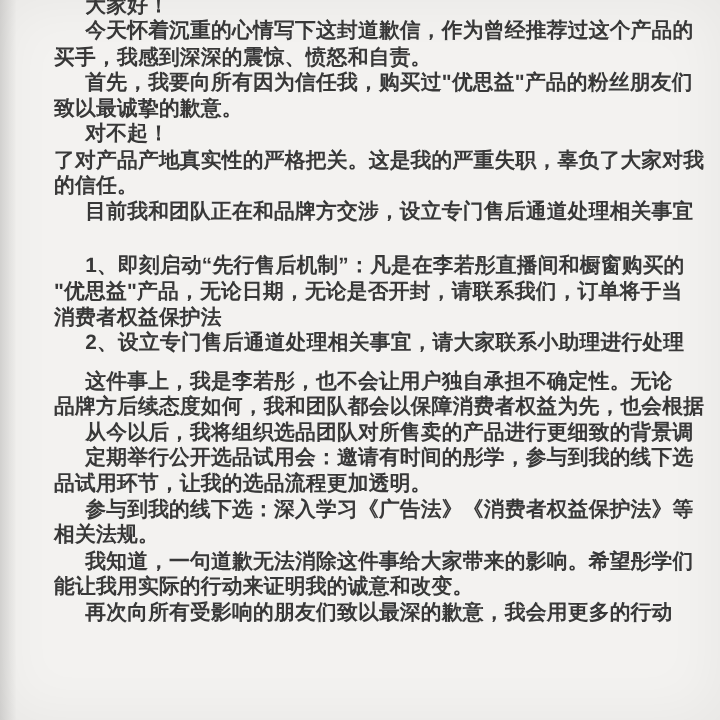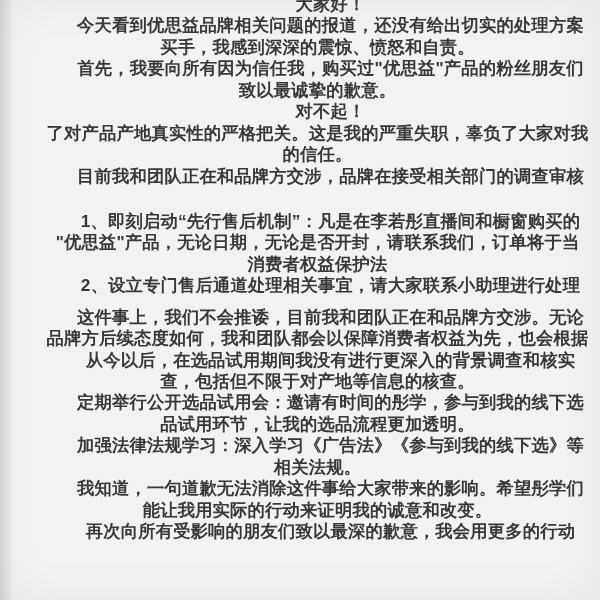--- a/index.html
+++ b/index.html
@@ -12,21 +12,20 @@
   body {
     background: #f3f2f0;
     font-family: "Liberation Sans", sans-serif;
   }
   .page {
     position: relative;
     width: 600px;
     height: 600px;
     overflow: hidden;
     box-shadow: inset 0 0 50px rgba(0,0,0,0.05);
-    text-align: center;
   }
   .left-shade {
     position: absolute;
     left: 0; top: 0; bottom: 0;
     width: 14px;
     background: linear-gradient(to right, rgba(40,40,40,0.14), rgba(40,40,40,0.0));
     pointer-events: none;
     z-index: 2;
   }
   .doc {
@@ -51,37 +50,36 @@
   .line.gap1 { margin-top: 24px; }
   .line.gap2 { margin-top: 10px; }
 </style>
 </head>
 <body style="background: rgb(243, 242, 240);">
 
 <div class="page">
   <div class="left-shade"></div>
   <div class="doc" style="color: rgb(56, 56, 56);">
       <div class="line indent">大家好！</div>
-      <div class="line indent">今天看到优思益品牌相关问题的报道，还没有给出切实的处理方案</div>
+      <div class="line indent">今天怀着沉重的心情写下这封道歉信，作为曾经推荐过这个产品的</div>
       <div class="line">买手，我感到深深的震惊、愤怒和自责。</div>
       <div class="line indent">首先，我要向所有因为信任我，购买过"优思益"产品的粉丝朋友们</div>
       <div class="line">致以最诚挚的歉意。</div>
       <div class="line indent">对不起！</div>
       <div class="line">了对产品产地真实性的严格把关。这是我的严重失职，辜负了大家对我</div>
       <div class="line">的信任。</div>
-      <div class="line indent">目前我和团队正在和品牌方交涉，品牌在接受相关部门的调查审核</div>
+      <div class="line indent">目前我和团队正在和品牌方交涉，设立专门售后通道处理相关事宜</div>
       <div class="line indent gap1">1、即刻启动“先行售后机制”：凡是在李若彤直播间和橱窗购买的</div>
       <div class="line">"优思益"产品，无论日期，无论是否开封，请联系我们，订单将于当</div>
       <div class="line">消费者权益保护法</div>
       <div class="line indent">2、设立专门售后通道处理相关事宜，请大家联系小助理进行处理</div>
-      <div class="line indent gap2">这件事上，我们不会推诿，目前我和团队正在和品牌方交涉。无论</div>
+      <div class="line indent gap2">这件事上，我是李若彤，也不会让用户独自承担不确定性。无论</div>
       <div class="line">品牌方后续态度如何，我和团队都会以保障消费者权益为先，也会根据</div>
-      <div class="line indent">从今以后，在选品试用期间我没有进行更深入的背景调查和核实</div>
-      <div class="line">查，包括但不限于对产地等信息的核查。</div>
+      <div class="line indent">从今以后，我将组织选品团队对所售卖的产品进行更细致的背景调</div>
       <div class="line indent">定期举行公开选品试用会：邀请有时间的彤学，参与到我的线下选</div>
       <div class="line">品试用环节，让我的选品流程更加透明。</div>
-      <div class="line indent">加强法律法规学习：深入学习《广告法》《参与到我的线下选》等</div>
+      <div class="line indent">参与到我的线下选：深入学习《广告法》《消费者权益保护法》等</div>
       <div class="line">相关法规。</div>
       <div class="line indent">我知道，一句道歉无法消除这件事给大家带来的影响。希望彤学们</div>
       <div class="line">能让我用实际的行动来证明我的诚意和改变。</div>
       <div class="line indent">再次向所有受影响的朋友们致以最深的歉意，我会用更多的行动</div>
     </div>
 </div>
 
 </body></html>

